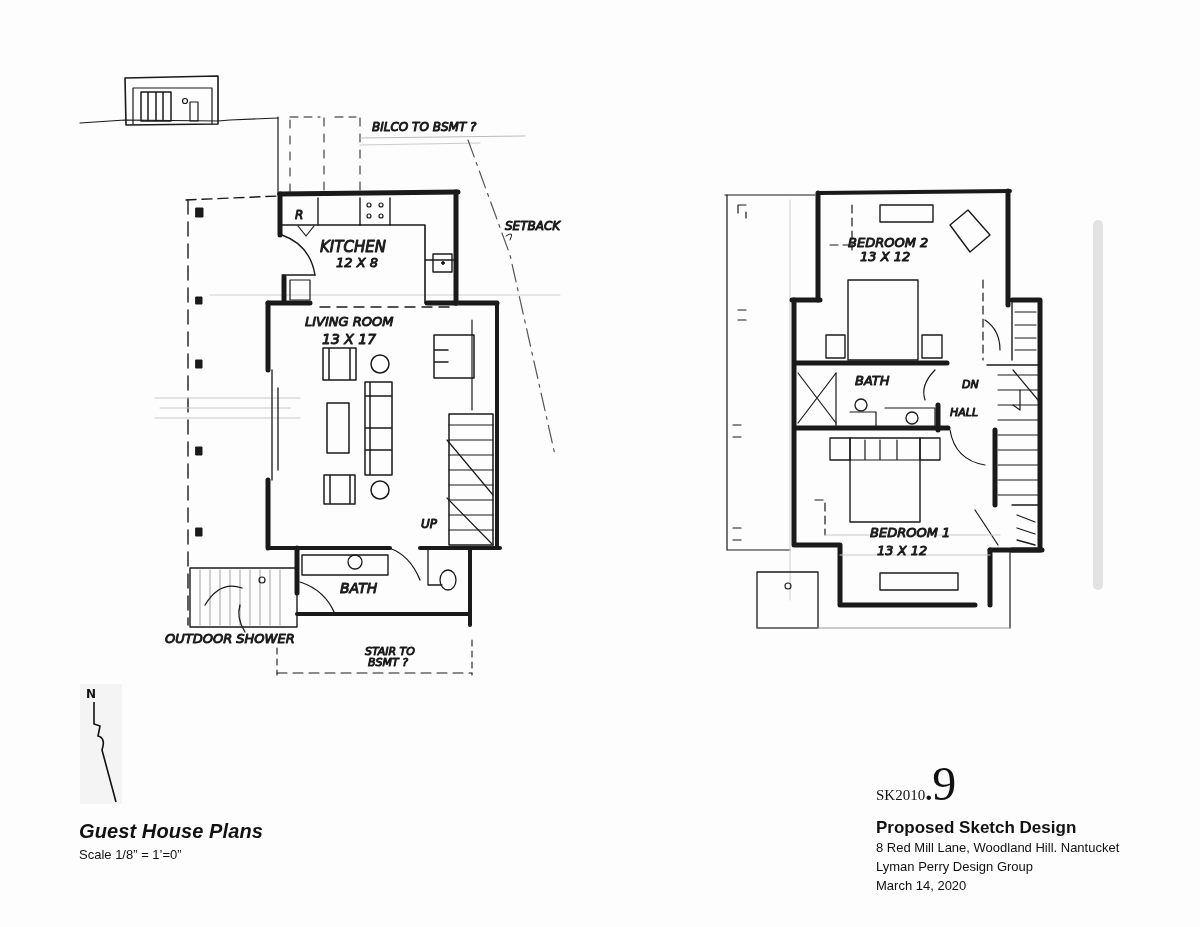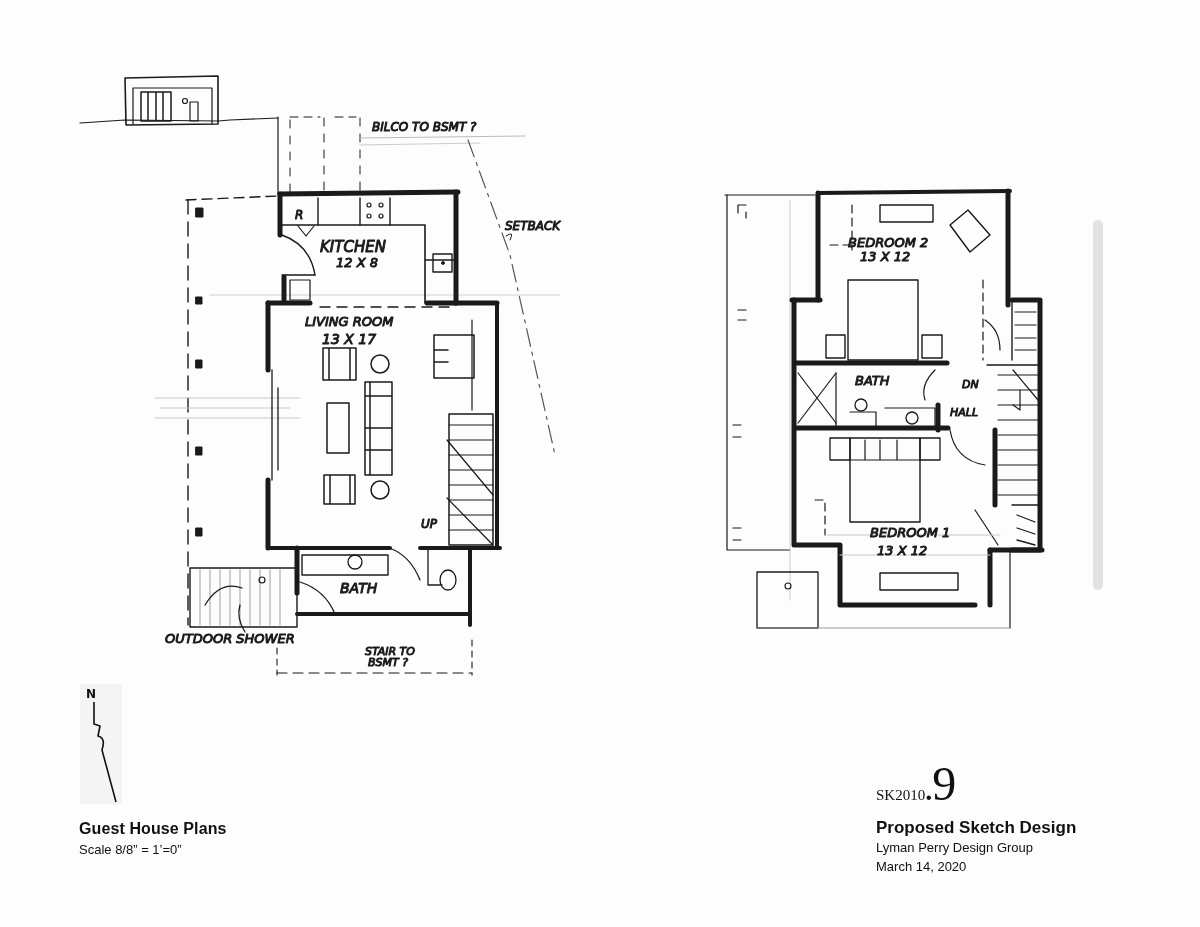--- a/index.html
+++ b/index.html
@@ -5,21 +5,21 @@
     html, body { margin: 0; padding: 0; }
     body {
       width: 1200px; height: 927px; position: relative; overflow: hidden;
       background: #ffffff;
       font-family: "Liberation Sans", sans-serif;
     }
     .sheet { position: absolute; left: 0; top: 0; width: 1200px; height: 927px; background: #fdfdfd; }
     .plans-svg { position: absolute; left: 0; top: 0; width: 1200px; height: 927px; }
     .hand { font-family: "DejaVu Sans", sans-serif; font-style: italic; fill: #222; }
     .title-block-left { position: absolute; left: 79px; top: 820px; color: #111; }
-    .tb-title { font-weight: bold; font-size: 16px; letter-spacing: 0.1px; }
+    .tb-title { font-weight: bold; font-size: 20px; letter-spacing: 0.1px; font-style: italic; }
     .tb-scale { font-size: 13px; margin-top: 4px; }
     .title-block-right { position: absolute; left: 876px; top: 760px; color: #111; }
     .sheet-id { font-family: "Liberation Serif", serif; line-height: 1; height: 50px; }
     .sheet-id .prefix { font-size: 15px; margin-top: 12px; }
     .sheet-id .dot { font-size: 28px; font-weight: bold; }
     .sheet-id .num { font-size: 48px; }
     .tb-r-title { font-weight: bold; font-size: 17px; margin-top: 8px; }
     .tb-r-line { font-size: 13px; line-height: 19px; }
     .watermark {
       position: absolute; left: 8px; top: 893px;
@@ -217,25 +217,26 @@
 
   <div class="north-arrow">
     <svg width="42" height="120" viewBox="0 0 42 120">
       <text x="6" y="14" font-size="12" font-weight="bold" font-family="DejaVu Sans, sans-serif" fill="#111">N</text>
       <path d="M14 18 L14 40 L20 42 L18 52 Q26 54 22 66 L36 118" stroke="#111" fill="none" stroke-width="1.6"></path>
     </svg>
   </div>
 
   <div class="title-block-left">
     <div class="tb-title">Guest House Plans</div>
-    <div class="tb-scale">Scale 8/8” = 1’=0”</div>
+    <div class="tb-scale">Scale 1/8” = 1’=0”</div>
   </div>
 
   <div class="title-block-right">
     <div class="sheet-id">
       <span class="prefix">SK2010</span><span class="dot">.</span><span class="num">9</span>
     </div>
     <div class="tb-r-title">Proposed Sketch Design</div>
+    <div class="tb-r-line">8 Red Mill Lane, Woodland Hill. Nantucket</div>
     <div class="tb-r-line">Lyman Perry Design Group</div>
     <div class="tb-r-line">March 14, 2020</div>
   </div>
 
 </div>
 
 </body></html>

